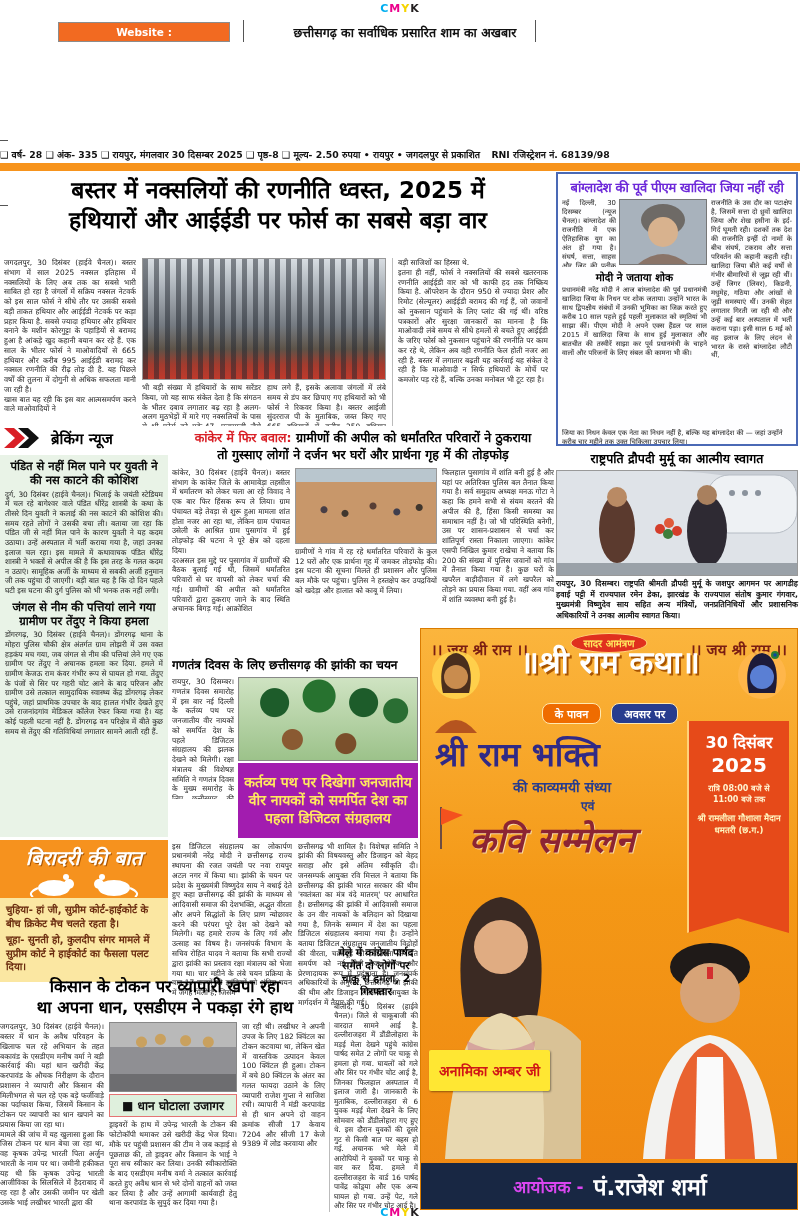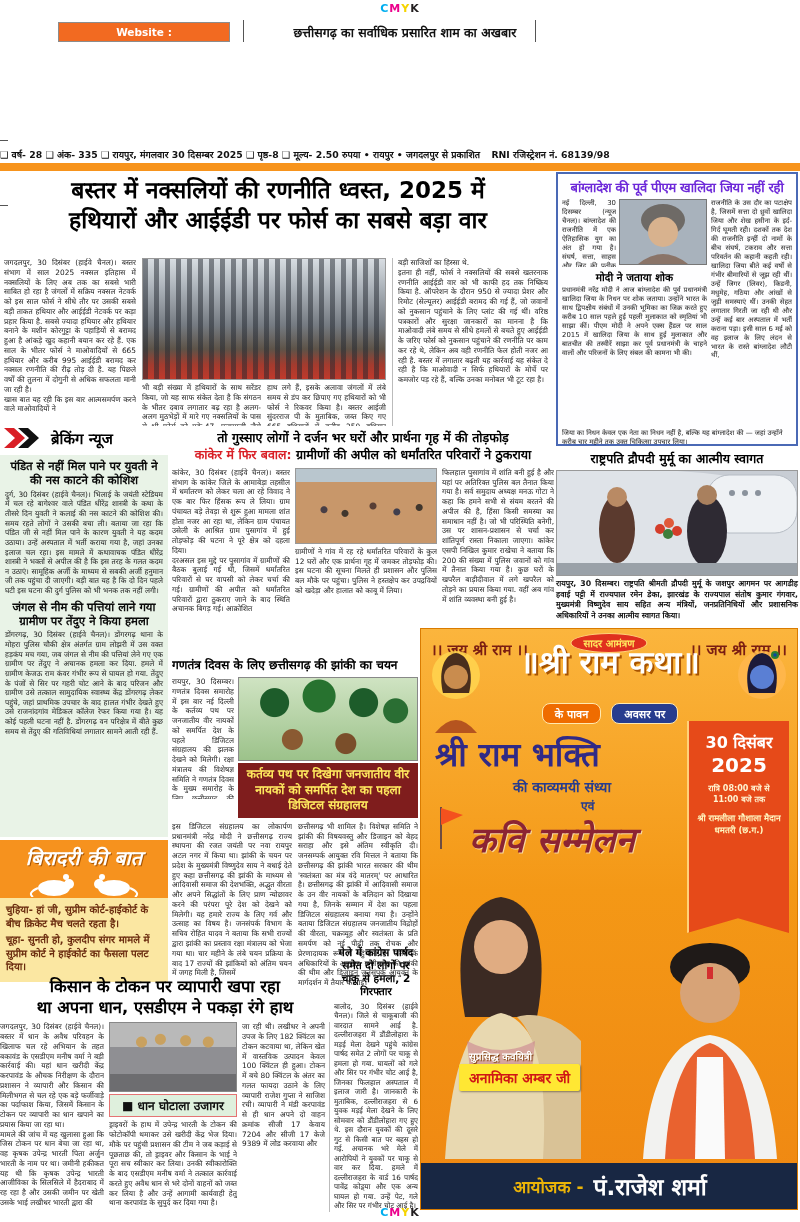--- a/index.html
+++ b/index.html
@@ -100,22 +100,22 @@
   #jh-photoblock { width:180px; }
   #jh-photo { width:180px; height:84px; border:1px solid #888;
     background:
       radial-gradient(circle at 20% 30%, #1d5c2a 0 14px, rgba(0,0,0,0) 15px),
       radial-gradient(circle at 45% 22%, #27722f 0 16px, rgba(0,0,0,0) 17px),
       radial-gradient(circle at 70% 30%, #1d5c2a 0 14px, rgba(0,0,0,0) 15px),
       radial-gradient(circle at 88% 40%, #2a6e33 0 12px, rgba(0,0,0,0) 13px),
       radial-gradient(circle at 30% 75%, #8a5a32 0 10px, rgba(0,0,0,0) 11px),
       radial-gradient(circle at 60% 80%, #7a4e2a 0 10px, rgba(0,0,0,0) 11px),
       linear-gradient(180deg,#cfe3c2,#9cc28a); }
-  #jh-caption { width:180px; background:#7f1d1d; color:#ffe95e; font-size:12px; font-weight:800;
-    text-align:center; line-height:1.3; padding:4px 4px; margin-top:2px; }
+  #jh-caption { width:180px; background:#a21caf; color:#ffe95e; font-size:14px; font-weight:800;
+    text-align:center; line-height:1.3; padding:10px 4px; margin-top:2px; }
   #jh-row2 { display:flex; gap:6px; margin-top:4px; height:166px; overflow:hidden; }
   #jh-row2 > div { width:120px; }
 
   
   #ad { left:420px; top:628px; width:378px; height:582px; background:linear-gradient(180deg,#fbb53d 0%,#f49816 45%,#ef8712 100%);
     border:1px solid #d97b00; overflow:hidden; }
   .jai { position:absolute; top:10px; font-size:15px; font-weight:bold; color:#7a1d12;text-align:right; }
   #ad-invite { position:absolute; top:4px; left:50%; transform:translateX(-50%); background:#e0301e; color:#ffe95e;
     font-size:10px; font-weight:800; padding:2px 12px; border-radius:50%; border:1px solid #ffd27a; }
   #ad-title { position:absolute; top:11px; left:0; width:378px; text-align:center; font-size:31px; font-weight:800;
@@ -133,24 +133,24 @@
     border-left:2px solid #ffd27a; }
   #rb-d1 { font-size:16px; font-weight:800; }
   #rb-d2 { font-size:20px; font-weight:800; margin-bottom:6px; }
   #rb-time { font-size:8px; font-weight:bold; color:#fff3d0; line-height:1.4; margin-bottom:8px; }
   #rb-venue { font-size:8.5px; font-weight:bold; color:#fff7c0; line-height:1.4; }
   #ad-woman { position:absolute; left:0; bottom:46px; }
   #ad-man { position:absolute; right:12px; bottom:46px; }
   #ad-poet-label { position:absolute; left:48px; bottom:146px; font-size:10px; font-weight:800; color:#fff;
     text-shadow:1px 1px 1px #7a3a00; }
   #ad-poet-name { position:absolute; left:8px; bottom:118px; background:#ffe733; color:#d01616; font-size:14px;
-    font-weight:800; padding:4px 10px; border-radius:2px; box-shadow:1px 1px 2px rgba(0,0,0,.4);margin-left:30px; }
+    font-weight:800; padding:11px 10px; border-radius:2px; box-shadow:1px 1px 2px rgba(0,0,0,.4); }
   #ad-footer { position:absolute; bottom:0; left:0; width:378px; height:46px; background:#182743;
     display:flex; align-items:center; justify-content:center; gap:10px; }
-  #ad-org-label { color:#eab308; font-size:17px; font-weight:800; }
+  #ad-org-label { color:#d946ef; font-size:17px; font-weight:800; }
   #ad-org-name { color:#fff; font-size:23px; font-weight:800; }
 
   
   #kisan { left:0; top:976px; width:330px; }
   #ks-head { font-size:16.5px; font-weight:800; line-height:1.28; text-align:center; color:#000; }
   #ks-body { display:flex; gap:5px; margin-top:4px; height:190px; overflow:hidden; }
   #ks-c1 { width:104px; }
   #ks-mid { width:128px; }
   #ks-photo { width:128px; height:70px; border:1px solid #888;
     background:
@@ -265,22 +265,22 @@
         </svg>
       </span>
     </div>
     <div id="bir-body">
       <div class="bir-line">चुहिया- हां जी, सुप्रीम कोर्ट-हाईकोर्ट के बीच क्रिकेट मैच चलते रहता है।</div>
       <div class="bir-line">चूहा- सुनती हो, कुलदीप संगर मामले में सुप्रीम कोर्ट ने हाईकोर्ट का फैसला पलट दिया।</div>
     </div>
   </div>
 
   <div class="abs" id="kanker">
+    <div id="kk-head1"><span class="red">कांकेर में फिर बवाल:</span><span> ग्रामीणों की अपील को धर्मांतरित परिवारों ने ठुकराया</span></div>
     <div id="kk-head2">तो गुस्साए लोगों ने दर्जन भर घरों और प्रार्थना गृह में की तोड़फोड़</div>
-    <div id="kk-head1"><span class="red">कांकेर में फिर बवाल:</span><span> ग्रामीणों की अपील को धर्मांतरित परिवारों ने ठुकराया</span></div>
     <div id="kk-body">
       <div id="kk-c1" class="bt j pre clip">कांकेर, 30 दिसंबर (हाईवे चैनल)। बस्तर संभाग के कांकेर जिले के आमाबेड़ा तहसील में धर्मांतरण को लेकर चला आ रहे विवाद ने एक बार फिर हिंसक रूप ले लिया। ग्राम पंचायत बड़े तेवड़ा से शुरू हुआ मामला शांत होता नजर आ रहा था, लेकिन ग्राम पंचायत उसेली के आश्रित ग्राम पुसागांव में हुई तोड़फोड़ की घटना ने पूरे क्षेत्र को दहला दिया।
 दरअसल इस मुद्दे पर पुसागांव में ग्रामीणों की बैठक बुलाई गई थी, जिसमें धर्मांतरित परिवारों से घर वापसी को लेकर चर्चा की गई। ग्रामीणों की अपील को धर्मांतरित परिवारों द्वारा ठुकराए जाने के बाद स्थिति अचानक बिगड़ गई। आक्रोशित</div>
       <div id="kk-mid">
         <div id="kk-photo"></div>
         <div class="bt j clip" style="height:90px">ग्रामीणों ने गांव में रह रहे धर्मांतरित परिवारों के कुल 12 घरों और एक प्रार्थना गृह में जमकर तोड़फोड़ की। इस घटना की सूचना मिलते ही प्रशासन और पुलिस बल मौके पर पहुंचा। पुलिस ने हस्तक्षेप कर उपद्रवियों को खदेड़ा और हालात को काबू में लिया।</div>
       </div>
       <div id="kk-c3" class="bt j clip">फिलहाल पुसागांव में शांति बनी हुई है और यहां पर अतिरिक्त पुलिस बल तैनात किया गया है। सर्व समुदाय अध्यक्ष मनऊ गोटा ने कहा कि हमने सभी से संयम बरतने की अपील की है, हिंसा किसी समस्या का समाधान नहीं है। जो भी परिस्थिति बनेगी, उस पर शासन-प्रशासन से चर्चा कर शांतिपूर्ण रास्ता निकाला जाएगा। कांकेर एसपी निखिल कुमार राखेचा ने बताया कि 200 की संख्या में पुलिस जवानों को गांव में तैनात किया गया है। कुछ घरों के खपरैल बाड़ीदीवाल में लगे खपरैल को तोड़ने का प्रयास किया गया. वहीं अब गांव में शांति व्यवस्था बनी हुई है।</div>
     </div>
   </div>

